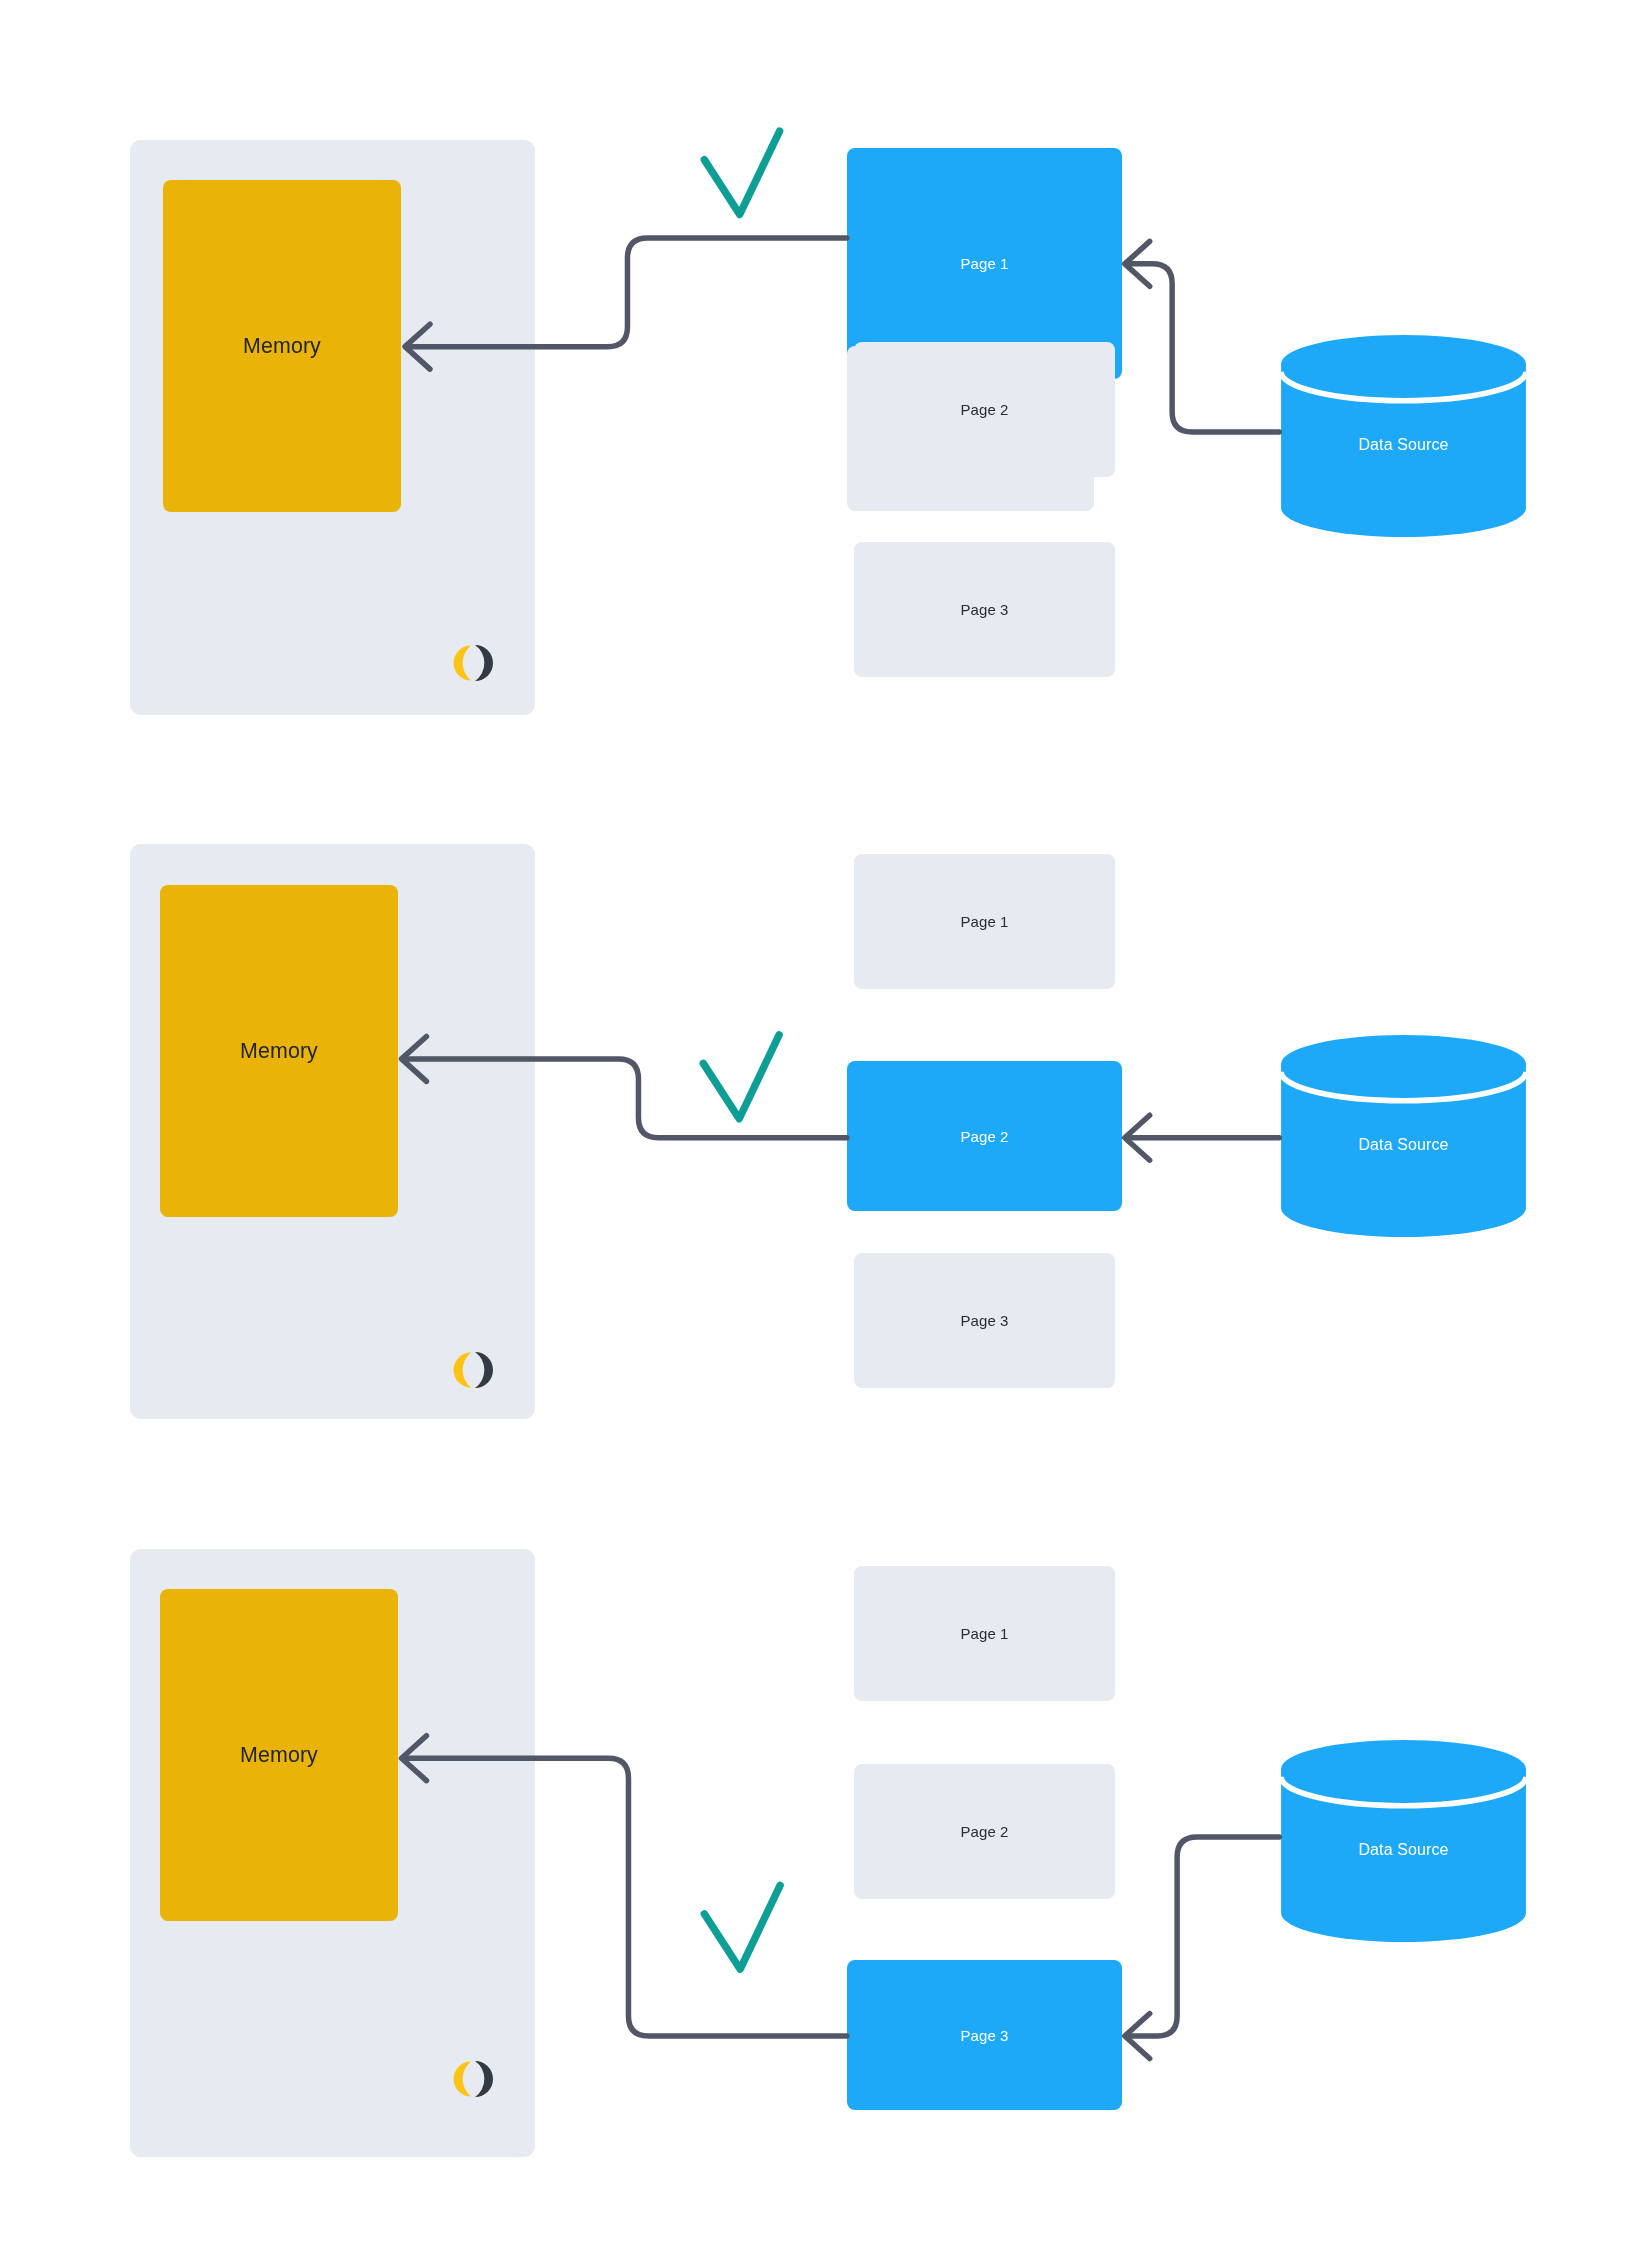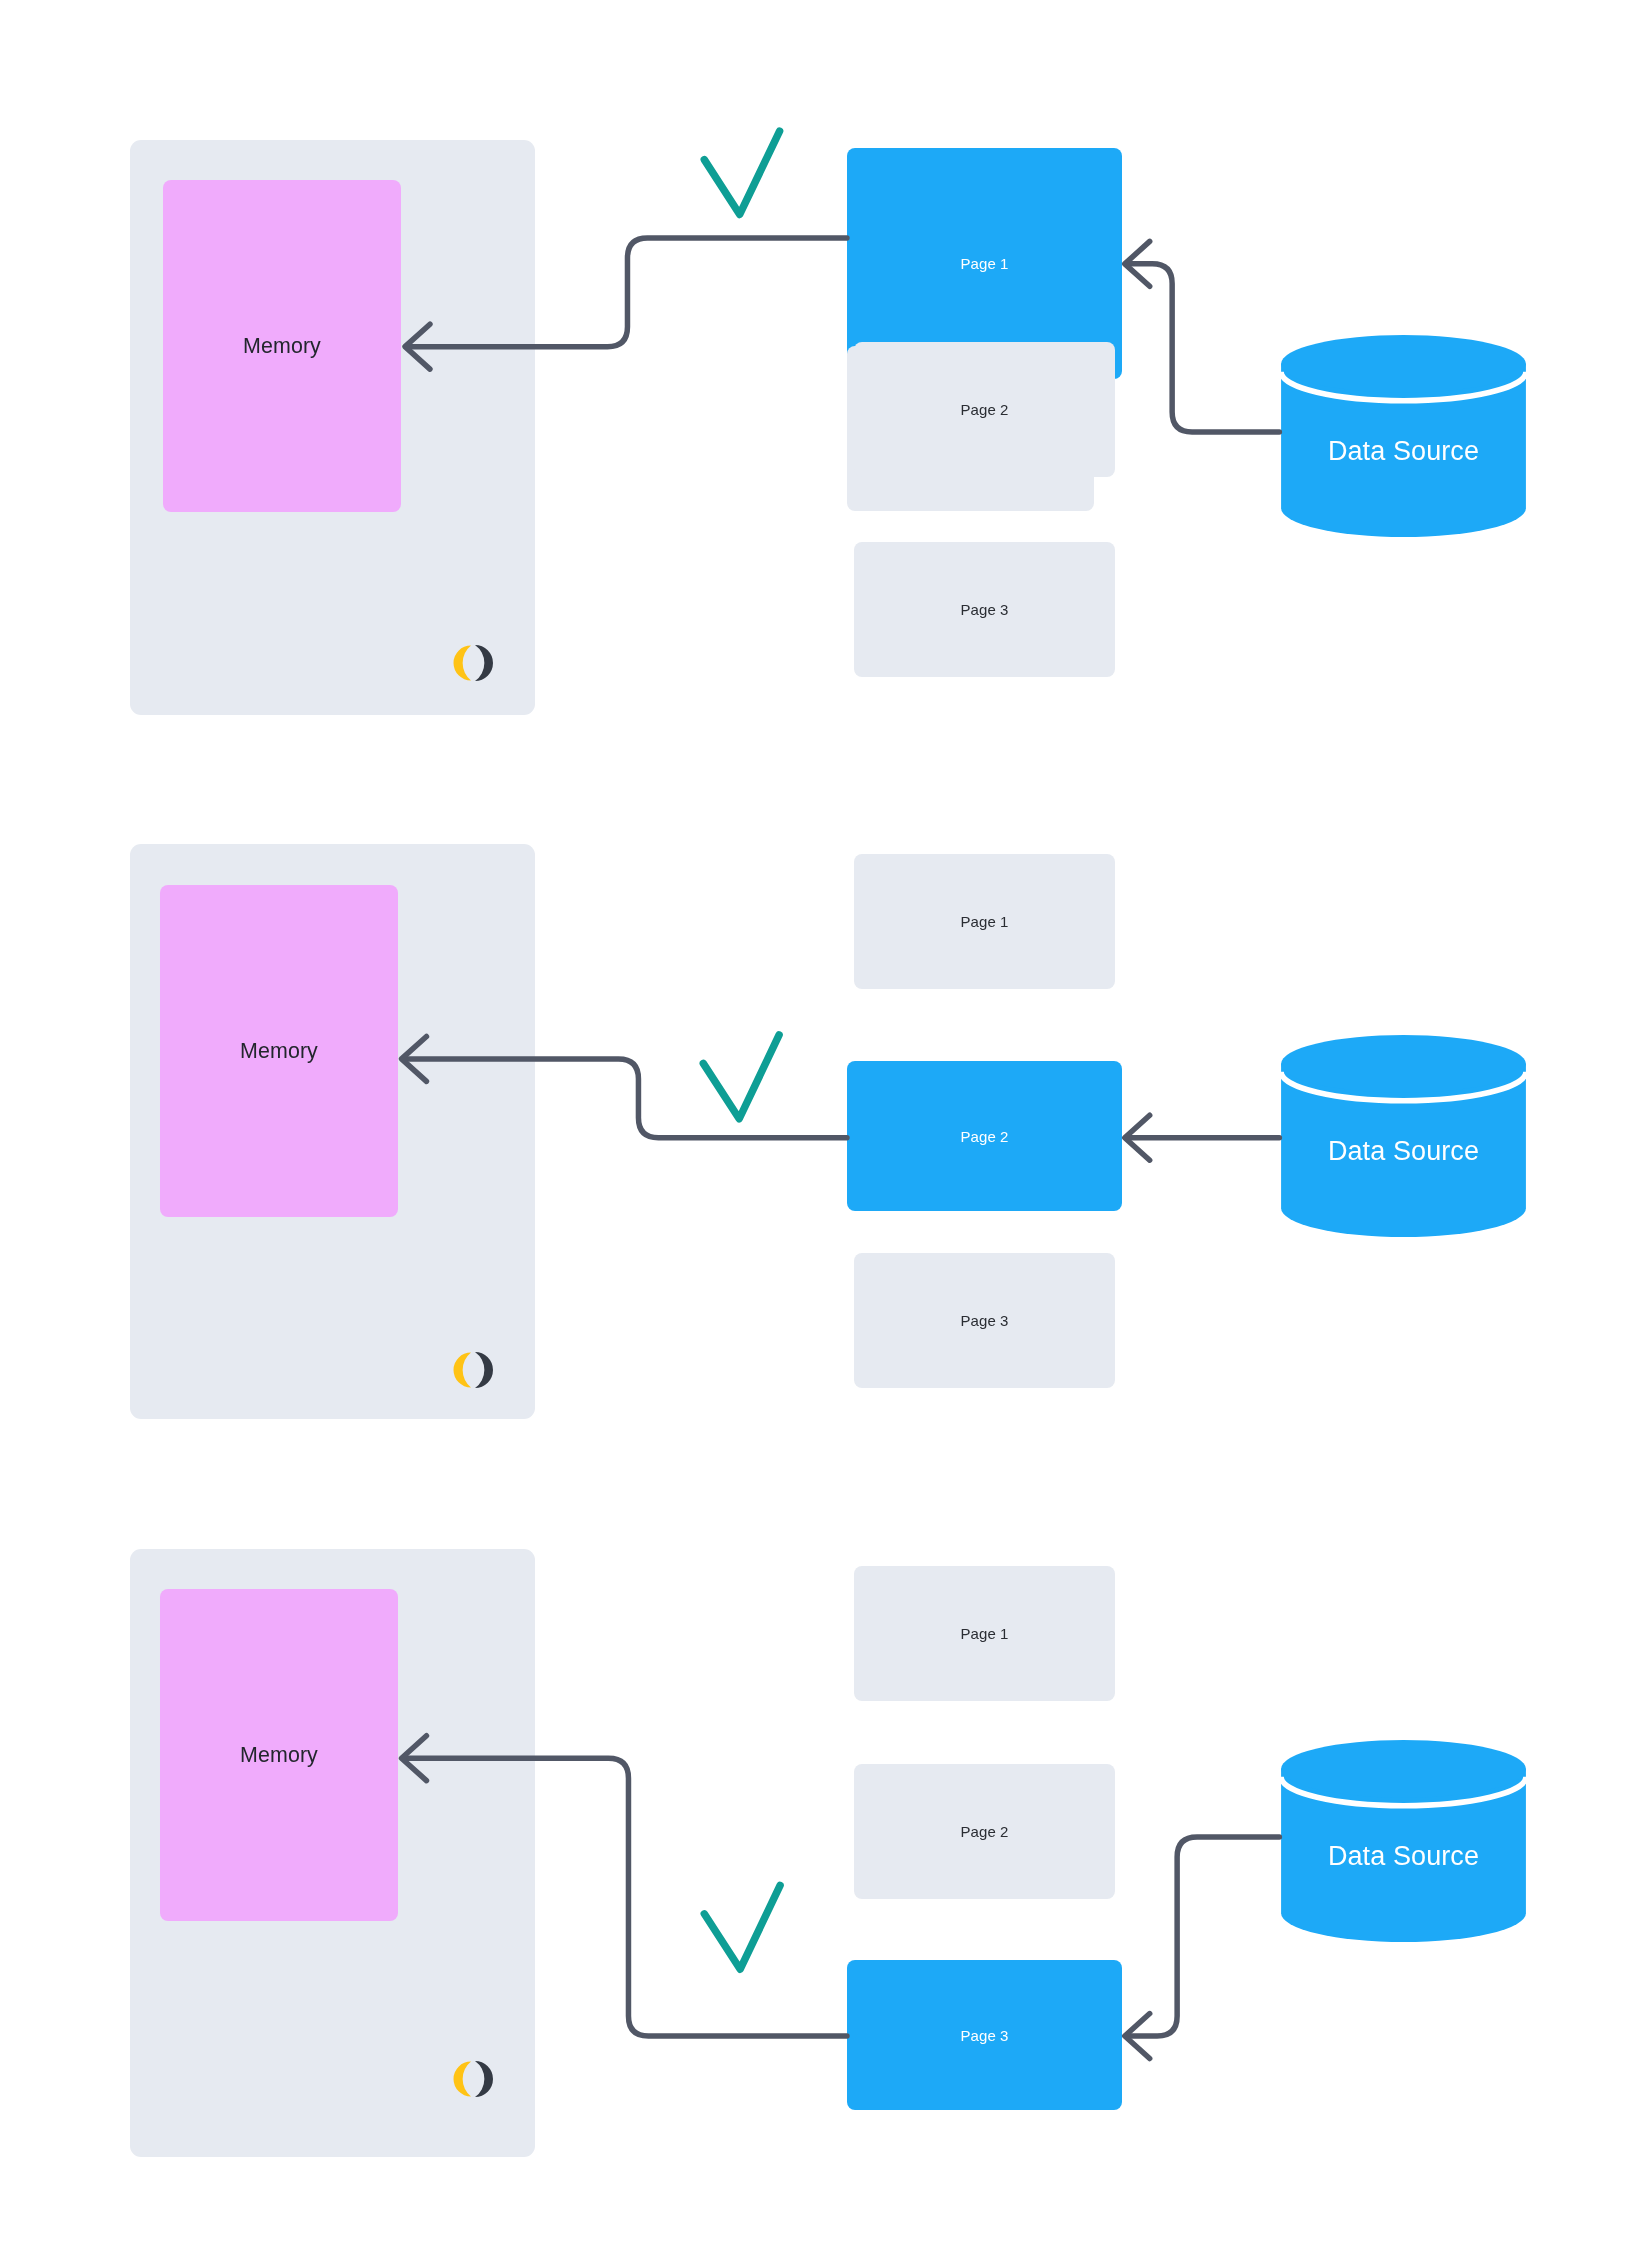--- a/index.html
+++ b/index.html
@@ -18,21 +18,21 @@
     background: #ffffff;
     overflow: hidden;
   }
   .panel {
     position: absolute;
     background: #e6eaf1;
     border-radius: 11px;
   }
   .memory-box {
     position: absolute;
-    background: #f0abfc;
+    background: #eab308;
     border-radius: 8px;
     display: flex;
     align-items: center;
     justify-content: center;
   }
   .memory-label {
     font-size: 21.4px;
     color: #22262c;
     letter-spacing: 0.1px;
   }
@@ -57,21 +57,21 @@
   .page-box.active  .page-label { color: #ffffff; }
 
   .datasource {
     position: absolute;
   }
   .ds-label {
     position: absolute;
     left: 0;
     width: 100%;
     text-align: center;
-    font-size: 27px;
+    font-size: 16px;
     color: #ffffff;
     letter-spacing: 0.1px;
   }
   .logo {
     position: absolute;
   }
   .edge-layer {
     position: absolute;
     left: 0;
     top: 0;

